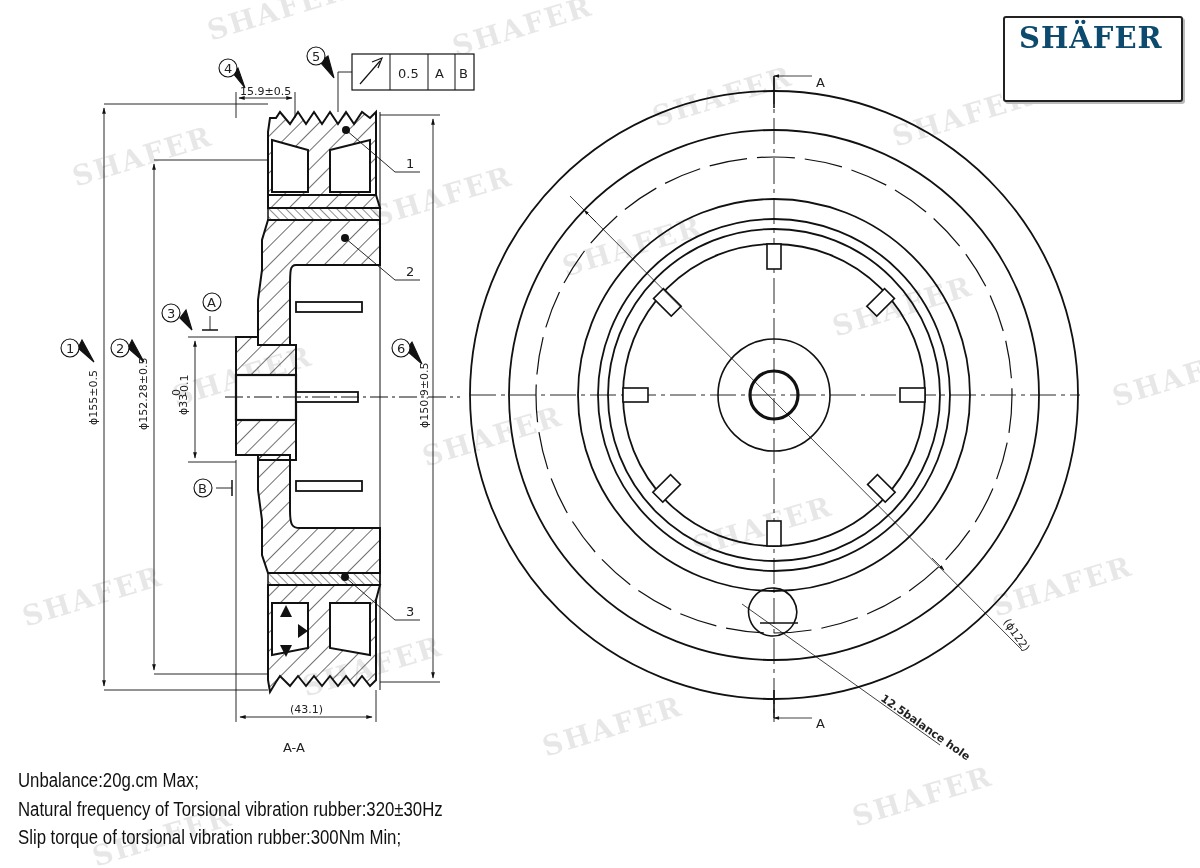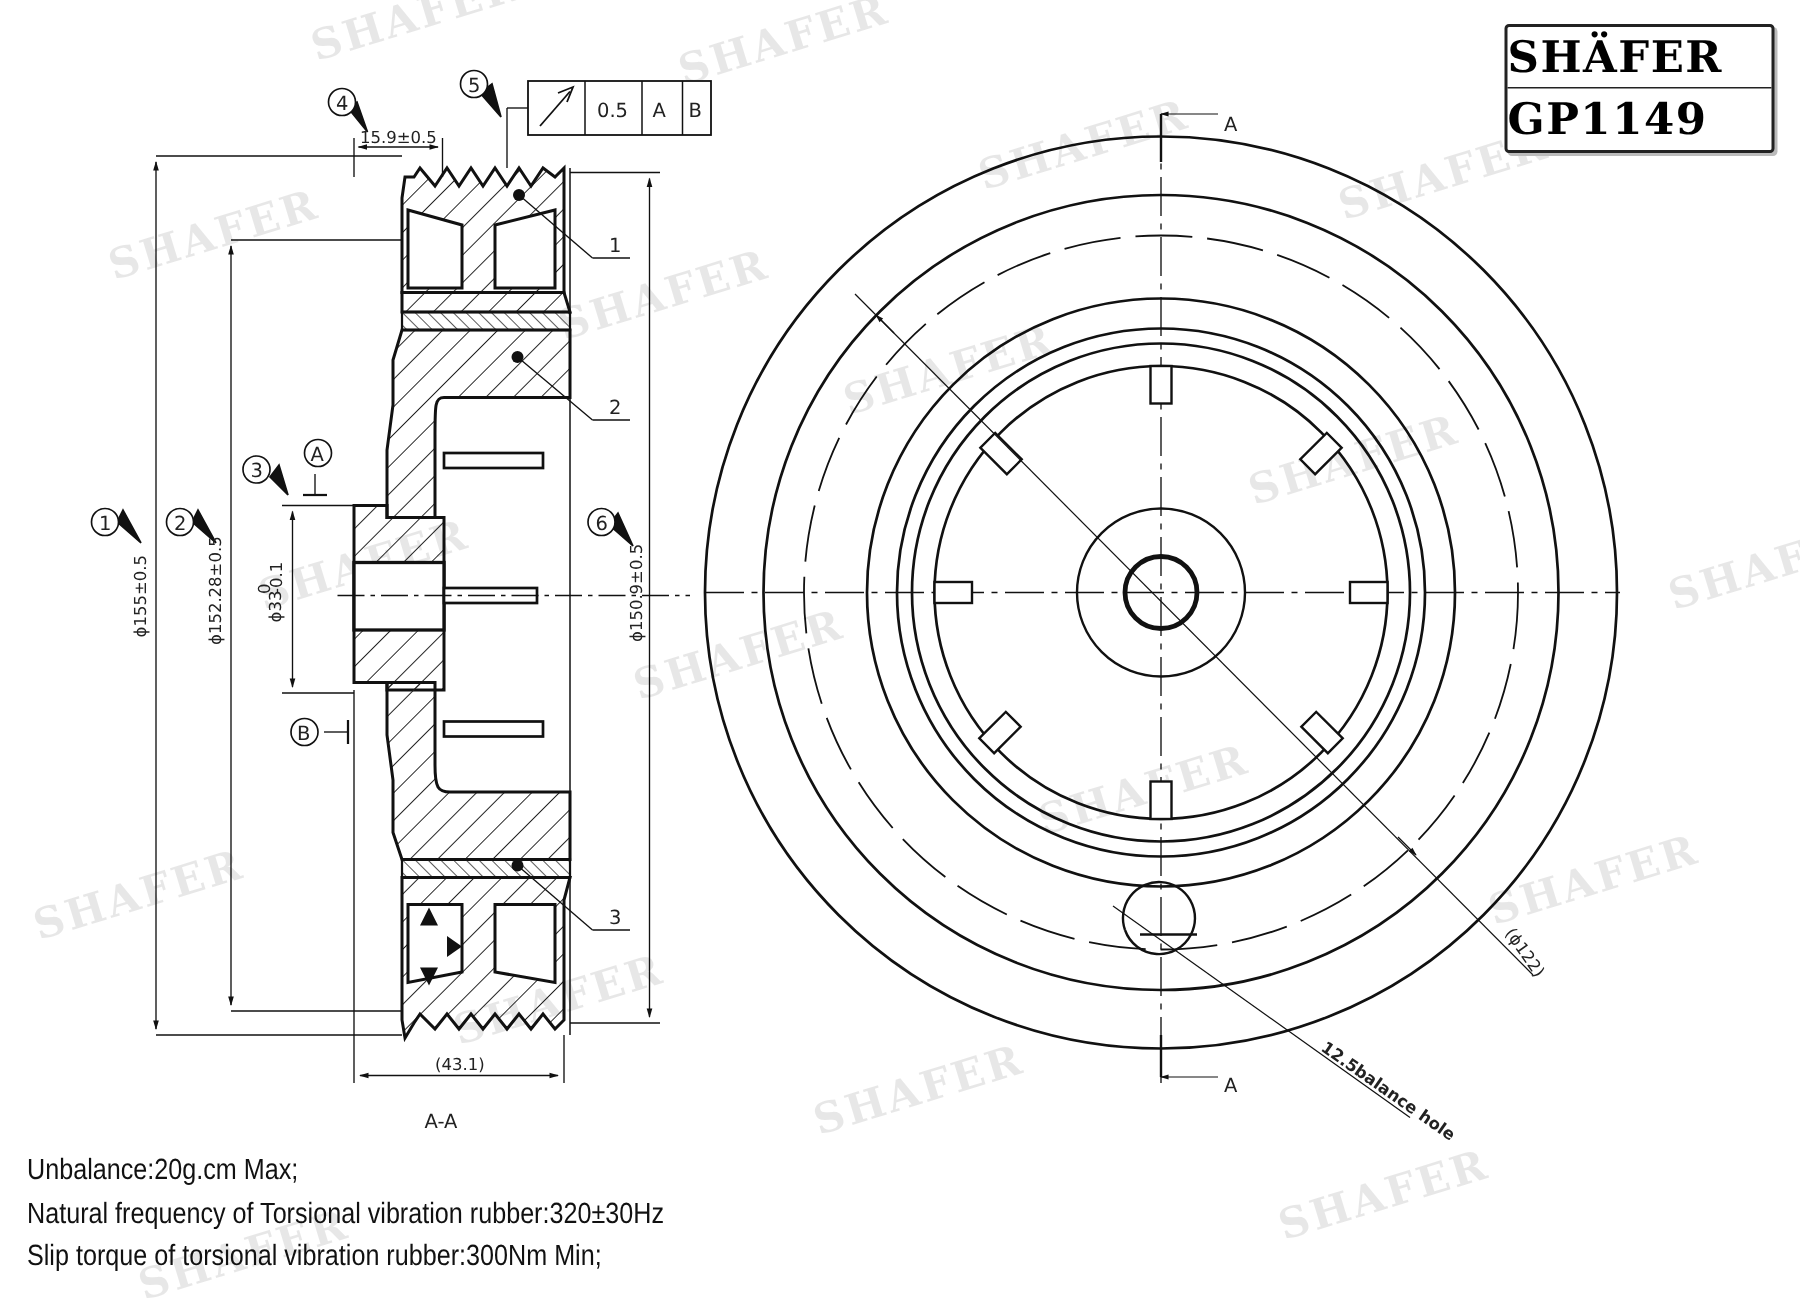--- a/index.html
+++ b/index.html
@@ -1,19 +1,19 @@
 <!DOCTYPE html>
 <html><head>
 <meta charset="utf-8">
 <style>
   html, body { margin:0; padding:0; background:#ffffff; }
   body { width:1200px; height:868px; position:relative; overflow:hidden; font-family:"Liberation Sans", sans-serif; color:#111; }
   svg#drawing { position:absolute; left:0; top:0; }
   .logo-box { position:absolute; left:1003px; top:16px; width:176px; height:82px; border:2px solid #222; border-radius:3px; background:#fff; box-shadow:2px 2px 0 #bbb; }
-  .logo-row { height:40px; display:flex; align-items:center; font-family:"DejaVu Serif", serif; font-weight:bold; font-size:29px; letter-spacing:1px; color:#000000; }
+  .logo-row { height:40px; display:flex; align-items:center; padding-left:14px; font-family:"DejaVu Serif", serif; font-weight:bold; font-size:29px; letter-spacing:1px; color:#0c4a6e; }
   .logo-row + .logo-row { border-top:1.5px solid #222; }
   .notes { position:absolute; left:18px; top:766px; font-family:"Liberation Sans", sans-serif; font-size:19.5px; line-height:28.5px; color:#111; transform:scaleX(0.86); transform-origin:left top; }
   .notes div { white-space:nowrap; }
   .wm { position:absolute; font-family:"DejaVu Serif", serif; font-weight:bold; font-size:28px; color:#000; opacity:0.09; transform:rotate(-17deg); letter-spacing:2px; pointer-events:none; white-space:nowrap; }
   .dimtxt { font-family:"DejaVu Sans", sans-serif; font-size:11px; fill:#222; }
   .lbl { font-family:"DejaVu Sans", sans-serif; font-size:13px; fill:#222; }
 </style>
 </head>
 <body>
 
@@ -248,20 +248,19 @@
   <g>
     <text class="lbl" x="816" y="87" font-size="20">A</text>
     <text class="lbl" x="816" y="728" font-size="20">A</text>
     <text class="dimtxt" transform="translate(1003,622) rotate(55)">(ϕ122)</text>
     <text class="dimtxt" font-size="10" font-weight="bold" transform="translate(880,700) rotate(35)">12.5balance hole</text>
   </g>
 </svg>
 
 <div class="logo-box">
   <div class="logo-row">SHÄFER</div>
-  <div class="logo-row">GP1149</div>
 </div>
 
 <div class="notes">
   <div>Unbalance:20g.cm Max;</div>
   <div>Natural frequency of Torsional vibration rubber:320±30Hz</div>
   <div>Slip torque of torsional vibration rubber:300Nm Min;</div>
 </div>
 
 </body></html>

